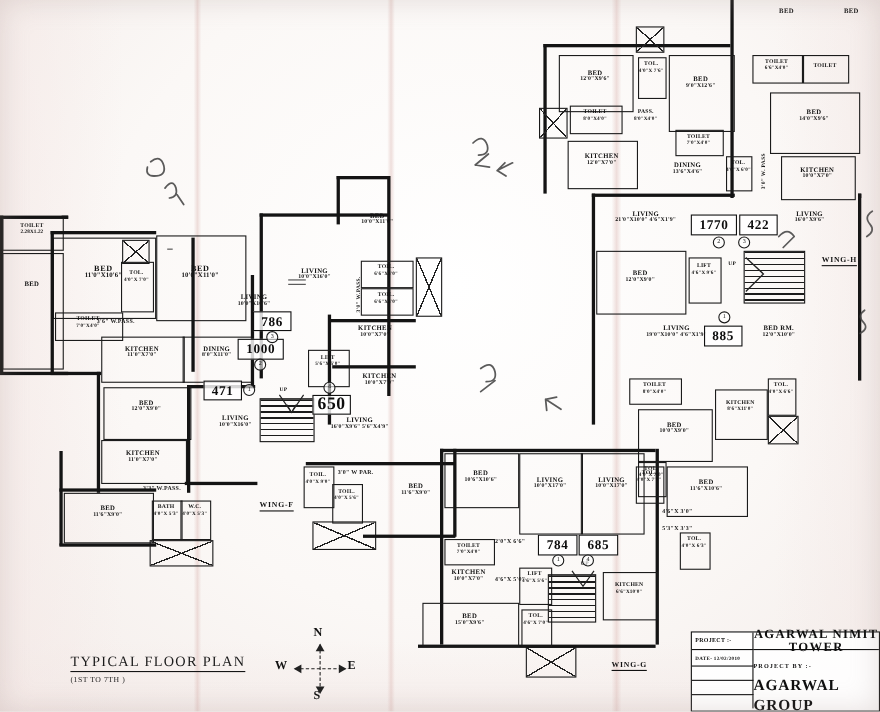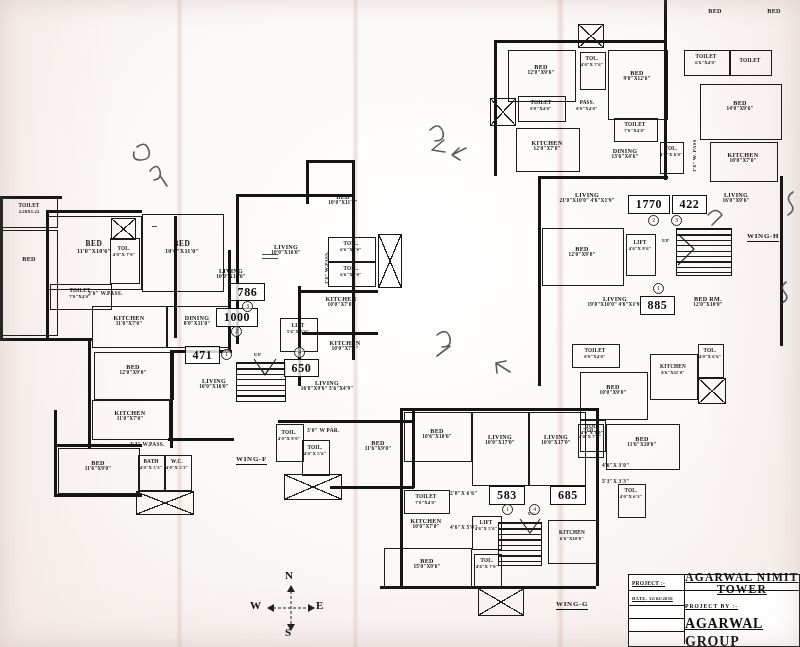--- a/index.html
+++ b/index.html
@@ -83,21 +83,21 @@
   .shaft:before,.shaft:after{
     content:"";position:absolute;left:0;top:0;width:100%;height:100%;
     background:linear-gradient(to top right,transparent calc(50% - .6px),#222 calc(50% - .6px),#222 calc(50% + .6px),transparent calc(50% + .6px));
   }
   .shaft:after{background:linear-gradient(to bottom right,transparent calc(50% - .6px),#222 calc(50% - .6px),#222 calc(50% + .6px),transparent calc(50% + .6px));}
   
   #titleblock{
     position:absolute;border:1.7px solid #111;background:rgba(255,255,255,.9);
     font-family:"Liberation Serif", serif;color:#0f0f0f;
   }
-  #titleblock .tb-row{display:flex;text-decoration:underline;}
+  #titleblock .tb-row{display:flex;}
   #titleblock .tb-cell{border-right:1.5px solid #111;border-bottom:1.3px solid #111;
     box-sizing:border-box;display:flex;align-items:center;}
   .tb-lab{font-size:5.4px;font-weight:700;letter-spacing:.3px;padding-left:3px;}
   .tb-title{font-size:11.5px;font-weight:700;letter-spacing:1.2px;width:100%;text-align:center;}
   .tb-by{font-size:5.6px;font-weight:700;letter-spacing:1px;width:100%;text-align:center;}
   .tb-group{font-size:14px;font-weight:700;letter-spacing:.8px;width:100%;text-align:center;line-height:1;}
   
   #plantitle{position:absolute;}
   #plantitle .pt-main{font-size:13px;font-weight:400;letter-spacing:1.2px;
     border-bottom:1.3px solid #151515;padding-bottom:1px;display:inline-block;
@@ -575,36 +575,36 @@
   <div>
     <div class="areatag" style="left:216px;top:308px;width:40px;height:17px;font-size:12px;">1000</div>
     <div class="circnum" style="left:231px;top:326px;">2</div>
 
     <div class="areatag" style="left:185px;top:346px;width:33px;height:16px;font-size:12px;">471</div>
     <div class="circnum" style="left:221px;top:349px;">1</div>
 
     <div class="areatag" style="left:230px;top:283px;width:33px;height:16px;font-size:12px;">786</div>
     <div class="circnum" style="left:242px;top:301px;">3</div>
 
-    <div class="areatag" style="left:284px;top:359px;width:33px;height:16px;font-size:12px;">650</div>
+    <div class="areatag" style="left:284px;top:359px;width:33px;height:16px;font-size:16px;">650</div>
     <div class="circnum" style="left:294px;top:347px;">4</div>
 
     <div class="areatag" style="left:628px;top:195px;width:40px;height:17px;font-size:12px;">1770</div>
     <div class="circnum" style="left:648px;top:215px;">2</div>
 
     <div class="areatag" style="left:672px;top:195px;width:33px;height:17px;font-size:12px;">422</div>
     <div class="circnum" style="left:671px;top:215px;">3</div>
 
     <div class="areatag" style="left:640px;top:296px;width:33px;height:17px;font-size:12px;">885</div>
     <div class="circnum" style="left:653px;top:283px;">1</div>
 
-    <div class="areatag" style="left:489px;top:486px;width:34px;height:17px;font-size:12px;">583</div>
+    <div class="areatag" style="left:489px;top:486px;width:34px;height:17px;font-size:12px;">784</div>
     <div class="circnum" style="left:502px;top:504px;">1</div>
 
-    <div class="areatag" style="left:550px;top:486px;width:34px;height:17px;font-size:12px;">685</div>
+    <div class="areatag" style="left:526px;top:486px;width:34px;height:17px;font-size:12px;">685</div>
     <div class="circnum" style="left:529px;top:504px;">4</div>
   </div>
 
   <div class="wing" style="left:236px;top:455px;">WING-F</div>
   <div class="wing" style="left:556px;top:600px;">WING-G</div>
   <div class="wing" style="left:747px;top:232px;">WING-H</div>
 
   <svg class="hand" style="left:0;top:0;width:800px;height:647px;">
     <g stroke="#3f3f3f" fill="none" stroke-width="1.6" stroke-linecap="round">
       <path d="M137 147 q9 -7 12 4 q2 9 -9 9 q-8 0 -6 -8"></path>
@@ -612,20 +612,24 @@
       <path d="M430 130 q9 -9 13 2 q2 9 -8 9 M444 140 l-12 10 M432 150 l13 2"></path>
       <path d="M466 148 l-14 7 M452 155 l8 5 M452 155 l7 -7"></path>
       <path d="M437 335 q10 -8 13 3 q2 9 -8 9 M450 346 l-13 10"></path>
       <path d="M510 372 l-14 -9 M496 363 l10 -2 M496 363 l1 10"></path>
       <path d="M793 192 q-8 5 -2 12 q5 6 -3 11"></path>
       <path d="M786 282 q-7 5 -1 11 q5 6 -3 10"></path>
       <path d="M708 215 q8 -9 14 0 M722 215 l-10 10"></path>
     </g>
   </svg>
 
+  <div id="plantitle" style="left:64px;top:592px;">
+    <span class="pt-main">TYPICAL FLOOR PLAN</span>
+    <span class="pt-sub">(1ST TO 7TH )</span>
+  </div>
 
   <div id="compass" style="left:252px;top:574px;width:78px;height:66px;">
     <svg style="position:absolute;left:0;top:0;width:78px;height:66px;">
       <line x1="39" y1="12" x2="39" y2="56" stroke="#222" stroke-width="1" stroke-dasharray="3 2"></line>
       <line x1="16" y1="34" x2="62" y2="34" stroke="#222" stroke-width="1" stroke-dasharray="3 2"></line>
       <path d="M39 11 l-4 7 h8 z" fill="#222"></path>
       <path d="M39 57 l-4 -7 h8 z" fill="#222"></path>
       <path d="M63 34 l-7 -4 v8 z" fill="#222"></path>
       <path d="M15 34 l7 -4 v8 z" fill="#222"></path>
     </svg>

